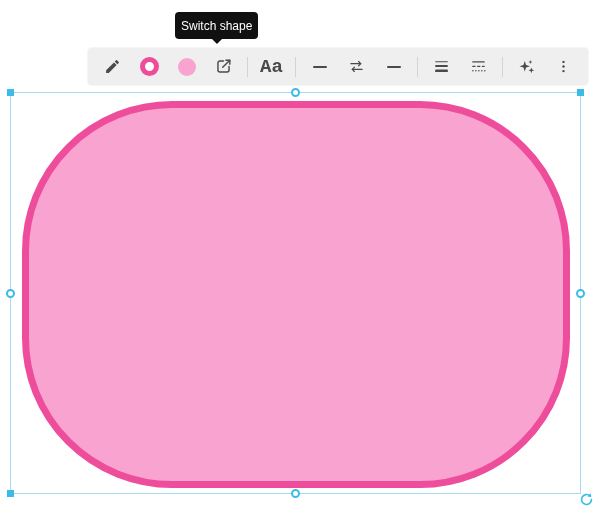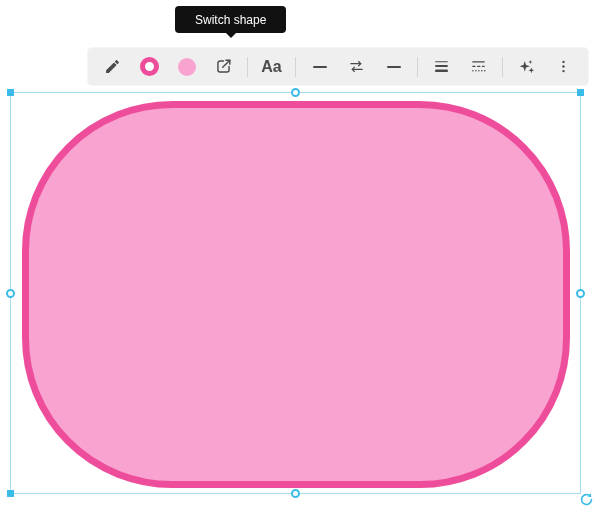--- a/index.html
+++ b/index.html
@@ -7,27 +7,27 @@
   body {
     position: relative;
     overflow: hidden;
     background: #ffffff;
     font-family: "Liberation Sans", sans-serif;
   }
 
   
   .tooltip {
     position: absolute;
-    left: 175px; top: 6px;
+    left: 175px; top: 12px;
     height: 27px;
     background: var(--tooltip-bg, #111111);
     color: var(--tooltip-text, #ffffff);
     border-radius: 4px;
     display: flex; align-items: center;
-    padding: 0 20px;
+    padding: 0 6px;
     font-size: 12px;
     white-space: nowrap;
     z-index: 40;
   }
   .tooltip::after {
     content: "";
     position: absolute;
     left: 50%; bottom: -5px;
     transform: translateX(-50%);
     border-left: 6px solid transparent;
@@ -62,22 +62,23 @@
     border: 5px solid var(--shape-border, #ee4d9b);
     border-radius: 50%;
     background: #ffffff;
   }
   .dot {
     width: 18px; height: 18px;
     border-radius: 50%;
     background: var(--shape-fill, #f9a3d0);
   }
   .aa {
-    font-size: 16px; font-weight: 700;
+    font-size: 19px; font-weight: 700;
     color: var(--icon-color, #4a4a4a);
+    font-family: Liberation Mono, monospace;
   }
   .hline { width: 14px; height: 2px; background: currentColor; border-radius: 1px; }
 
   
   .shape {
     position: absolute;
     left: 22px; top: 101px;
     width: 548px; height: 387px;
     background: var(--shape-fill, #f9a3d0);
     border: 7px solid var(--shape-border, #ee4d9b);

